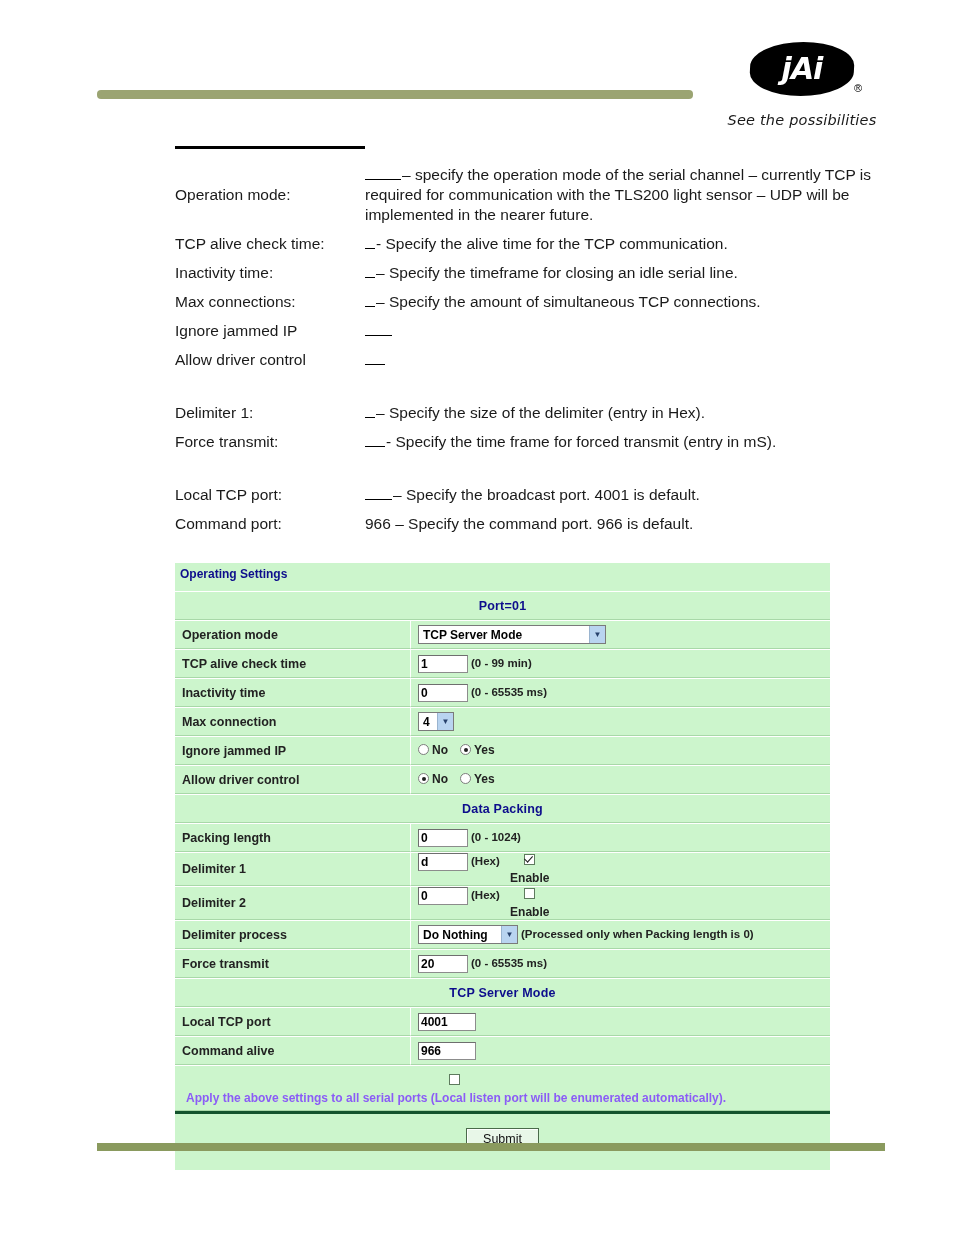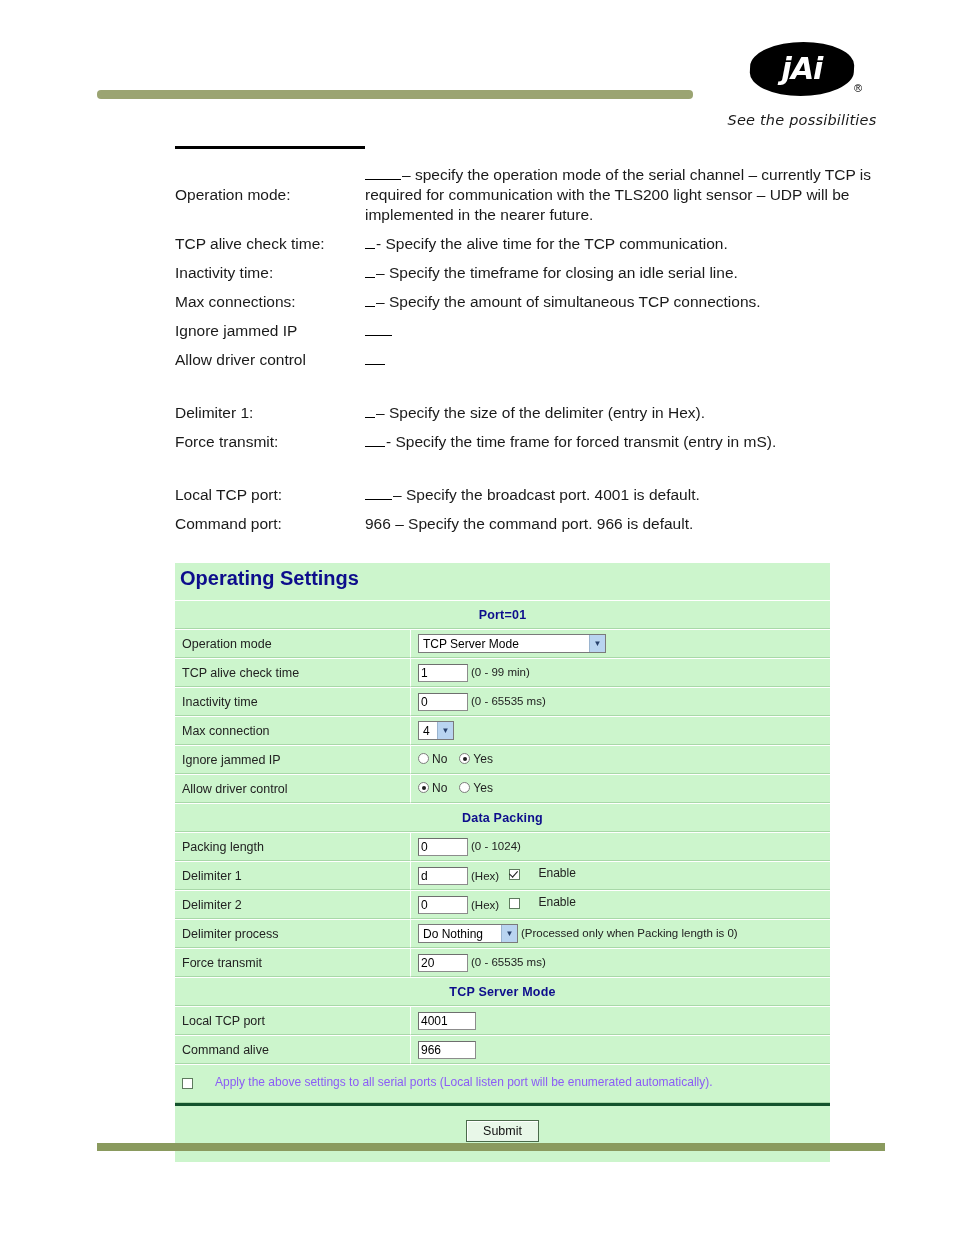--- a/index.html
+++ b/index.html
@@ -126,37 +126,38 @@
     position: absolute;
     left: 175px;
     top: 563px;
     width: 655px;
     background: #ccf5cc;
     font-family: "Liberation Sans", sans-serif;
     padding-bottom: 4px;
   }
   .panel-title {
     color: #0d0d8c;
-    font-size: 20px;
+    font-size: 12px;
     font-weight: bold;
     padding: 4px 5px 10px 5px;
   }
   .form-table {
     width: 100%;
     border-collapse: separate;
     border-spacing: 0;
     margin: 0;
   }
   .form-table td {
     border-top: 1px solid #ffffff;
     border-bottom: 1px solid #a8d8a8;
     padding: 0;
     vertical-align: middle;
     background: #ccf5cc;
     height: 27px;
+    font-weight: bold;
   }
   .cell-label {
     width: 228px;
     padding-left: 7px !important;
     font-size: 12.5px;
     color: #222;
     border-right: 1px solid #ffffff;
   }
   .cell-field {
     padding-left: 7px !important;
@@ -240,21 +241,21 @@
     box-sizing: border-box;
   }
   .radio.on::after {
     content: "";
     position: absolute;
     left: 2.5px; top: 2.5px;
     width: 4px; height: 4px;
     border-radius: 50%;
     background: #202020;
   }
-  .chk-item { display: inline-flex; align-items: flex-end; gap: 18px; font-size: 12px; }
+  .chk-item { display: inline-flex; align-items: center; gap: 6px; font-size: 12px; flex-direction: column; }
   .chk {
     display: inline-block;
     width: 11px; height: 11px;
     border: 1px solid #5e7a5e;
     background: #ffffff;
     position: relative;
     box-sizing: border-box;
   }
   .chk.on::after {
     content: "";

